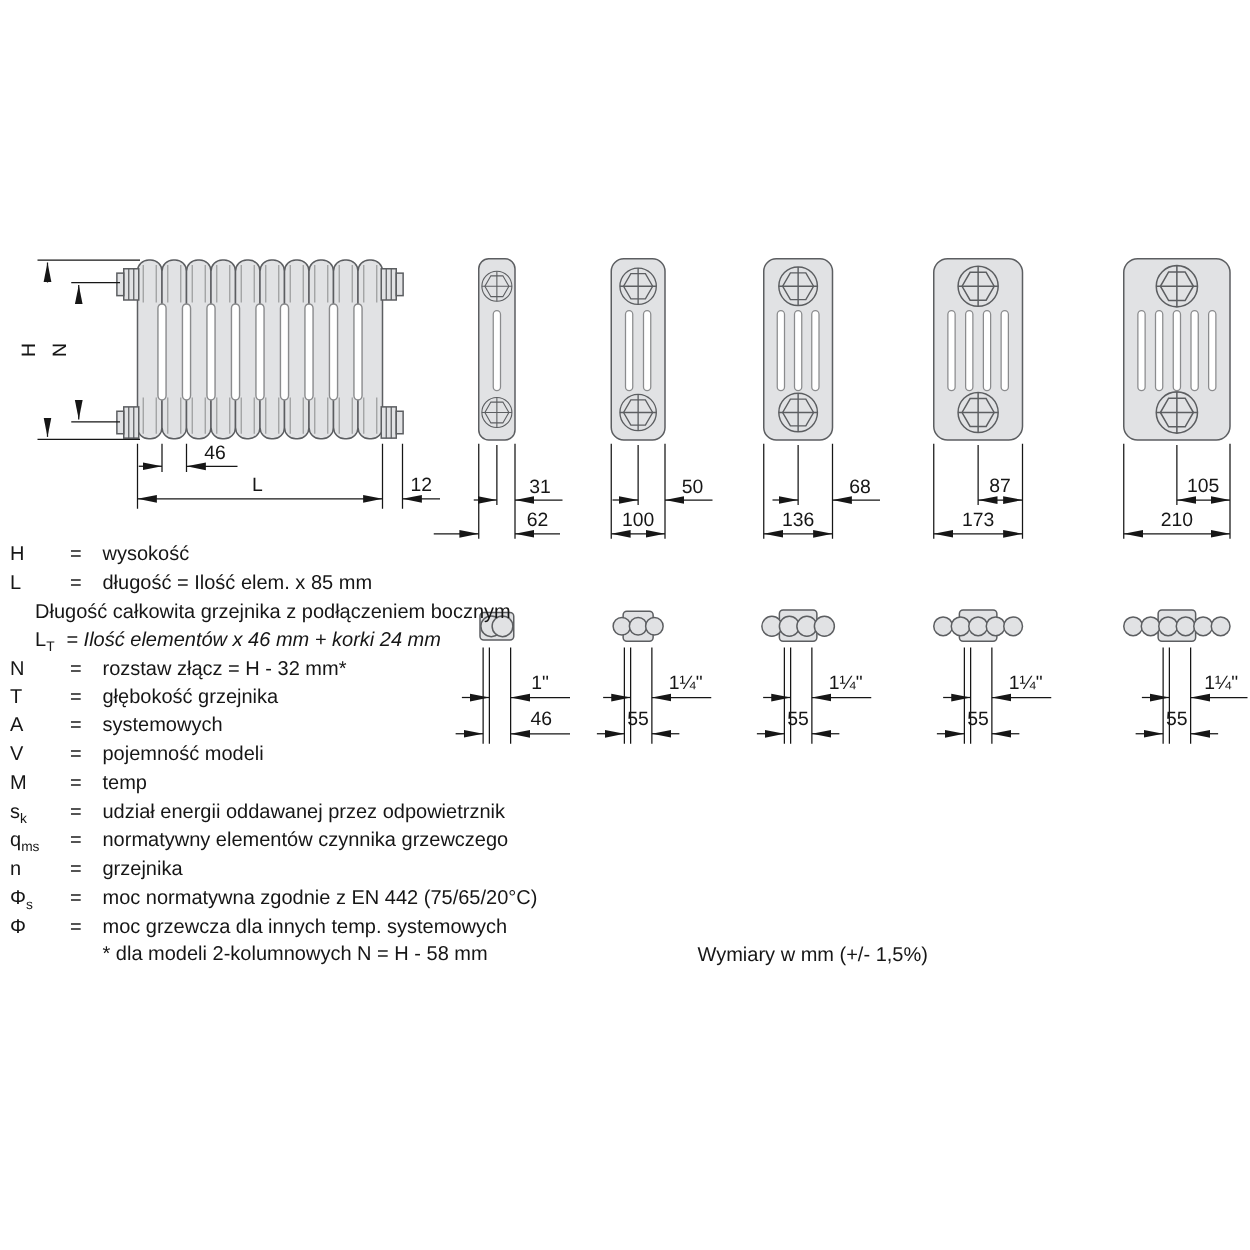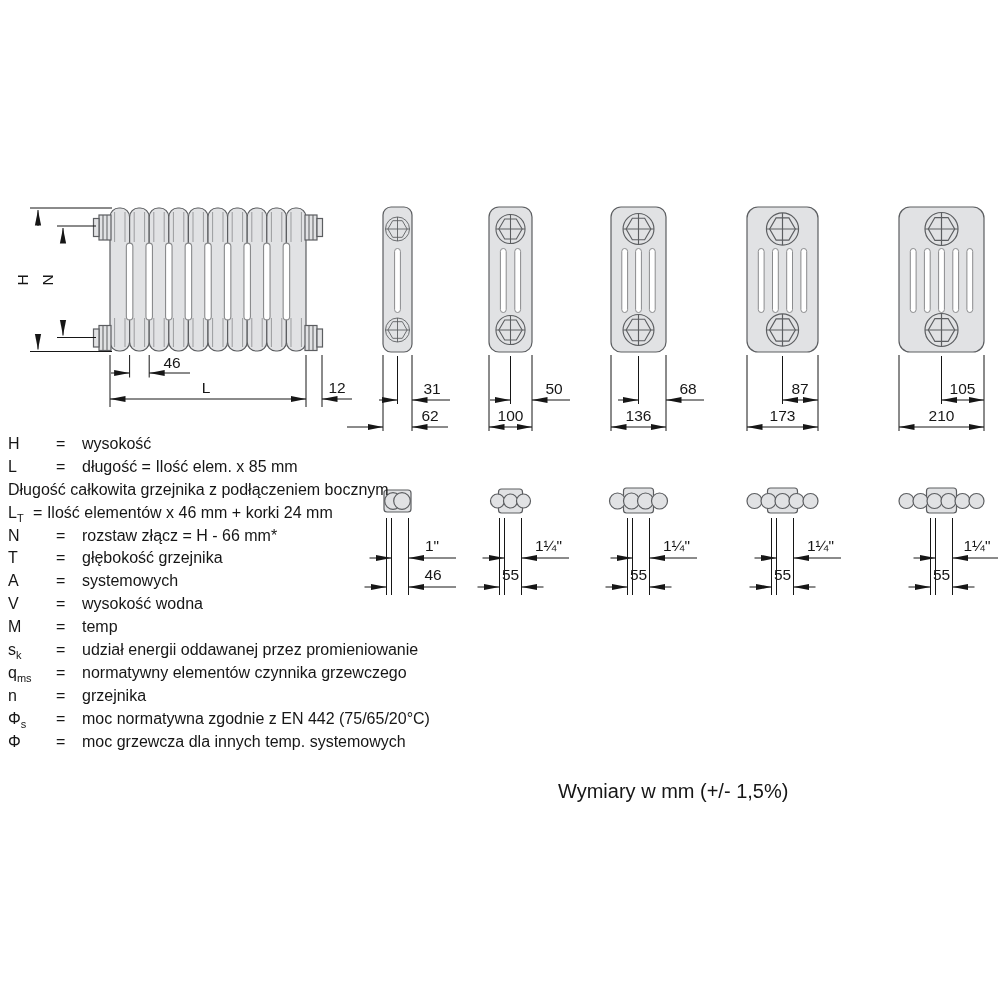--- a/index.html
+++ b/index.html
@@ -8,24 +8,24 @@
   svg{position:absolute;left:0;top:0;}
   .outline{fill:#e1e2e4;stroke:#5c5e61;stroke-width:1.2;}
   .thin{stroke:#5c5e61;stroke-width:1;fill:none;}
   .lite{stroke:#9b9c9e;stroke-width:1;fill:none;}
   .slot{fill:#ffffff;stroke:#8a8b8d;stroke-width:1;}
   .fit{fill:none;stroke:#5c5e61;stroke-width:1.1;}
   .dim{stroke:#161616;stroke-width:1;fill:none;}
   .dimtxt{font:15.5px "Liberation Sans",sans-serif;fill:#161616;text-anchor:middle;}
   .legend{position:absolute;left:8px;top:433px;width:470px;font-size:16px;line-height:22.9px;}
   .lrow{display:grid;grid-template-columns:48px 26px 1fr;height:22.9px;white-space:nowrap;}
-  .lwide{height:22.9px;white-space:nowrap;}
-  .lrest{margin-left:5px;}
+  .lwide{height:22.9px;white-space:nowrap;margin-left:20px;}
+  .lrest{margin-left:5px;font-style:italic;}
   sub{font-size:11px;}
-  .note{position:absolute;left:558px;top:780px;font-size:20px;white-space:nowrap;}
+  .note{position:absolute;left:558px;top:756px;font-size:16px;white-space:nowrap;}
 </style>
 </head>
 <body>
 
 <div class="stage">
 
 <svg width="1000" height="830" viewBox="0 0 1000 830">
   <defs>
     <marker id="ah" viewBox="0 0 16 8" markerWidth="16" markerHeight="8" refX="15.5" refY="4" orient="auto-start-reverse" markerUnits="userSpaceOnUse">
       <path d="M0,0.9 L15.5,4 L0,7.1 Z" fill="#161616"></path>
@@ -259,46 +259,46 @@
     <span>długość = Ilość elem. x 85 mm</span>
   </div>
   <div class="lwide">Długość całkowita grzejnika z podłączeniem bocznym</div>
   <div class="lwide">
     <span><span>L</span><sub>T</sub></span>
     <span class="lrest">= Ilość elementów x 46 mm + korki 24 mm</span>
   </div>
   <div class="lrow">
     <span><span>N</span><sub></sub></span>
     <span>=</span>
-    <span>rozstaw złącz = H - 66 mm*</span>
+    <span>rozstaw złącz = H - 32 mm*</span>
   </div>
   <div class="lrow">
     <span><span>T</span><sub></sub></span>
     <span>=</span>
     <span>głębokość grzejnika</span>
   </div>
   <div class="lrow">
     <span><span>A</span><sub></sub></span>
     <span>=</span>
     <span>systemowych</span>
   </div>
   <div class="lrow">
     <span><span>V</span><sub></sub></span>
     <span>=</span>
-    <span>wysokość wodna</span>
+    <span>pojemność modeli</span>
   </div>
   <div class="lrow">
     <span><span>M</span><sub></sub></span>
     <span>=</span>
     <span>temp</span>
   </div>
   <div class="lrow">
     <span><span>s</span><sub>k</sub></span>
     <span>=</span>
-    <span>udział energii oddawanej przez promieniowanie</span>
+    <span>udział energii oddawanej przez odpowietrznik</span>
   </div>
   <div class="lrow">
     <span><span>q</span><sub>ms</sub></span>
     <span>=</span>
     <span>normatywny elementów czynnika grzewczego</span>
   </div>
   <div class="lrow">
     <span><span>n</span><sub></sub></span>
     <span>=</span>
     <span>grzejnika</span>
@@ -306,17 +306,22 @@
   <div class="lrow">
     <span><span>Φ</span><sub>s</sub></span>
     <span>=</span>
     <span>moc normatywna zgodnie z EN 442 (75/65/20°C)</span>
   </div>
   <div class="lrow">
     <span><span>Φ</span><sub></sub></span>
     <span>=</span>
     <span>moc grzewcza dla innych temp. systemowych</span>
   </div>
+  <div class="lrow">
+    <span></span>
+        <span></span>
+    <span>* dla modeli 2-kolumnowych N = H - 58 mm</span>
+  </div>
 </div>
 
 <div class="note">Wymiary w mm (+/- 1,5%)</div>
 
 </div>
 
 </body></html>

